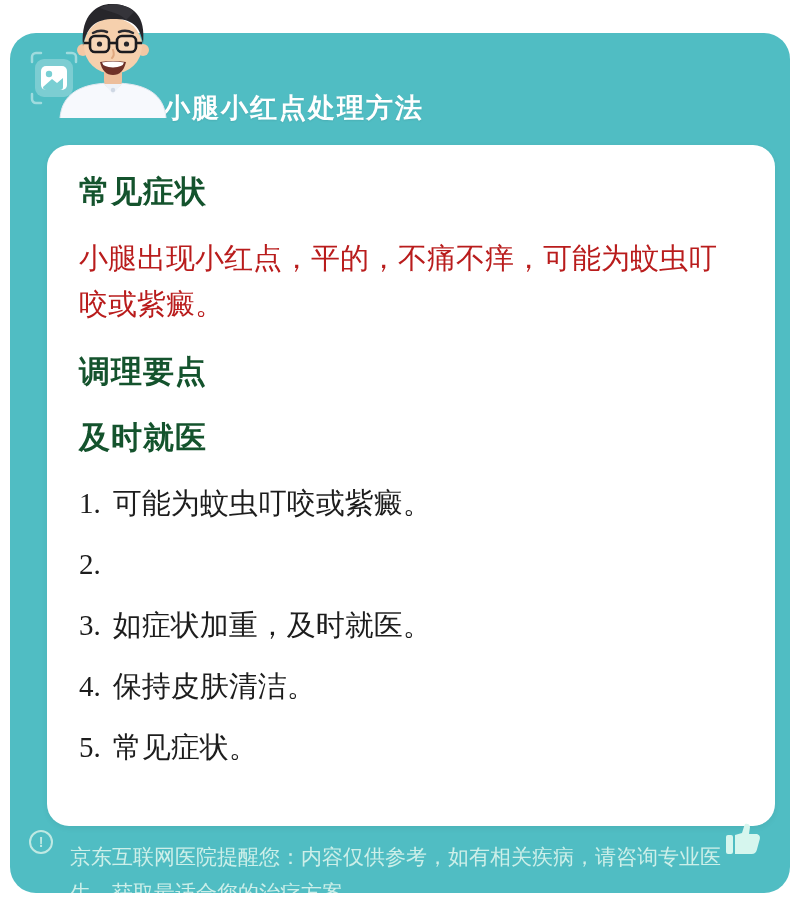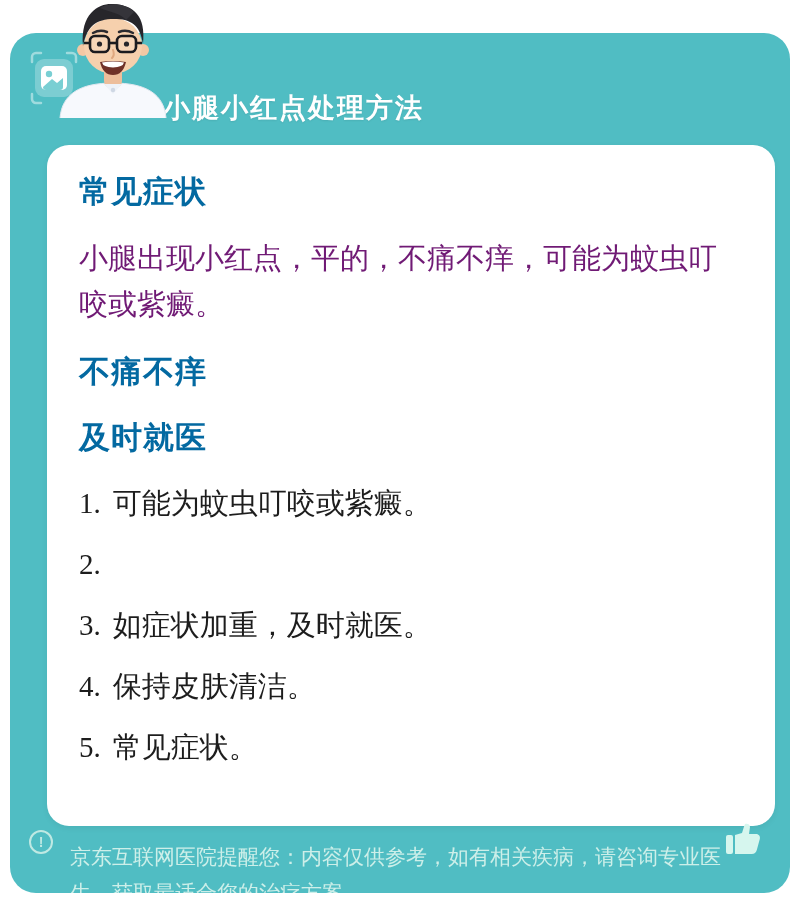--- a/index.html
+++ b/index.html
@@ -25,29 +25,29 @@
     width:728px; height:681px;
     background:#ffffff;
     border-radius:22px;
     padding:26px 32px 24px 32px;
     overflow:hidden;
     box-shadow:0 2px 6px rgba(0,0,0,0.06);
   }
   .card h2 {
     font-size:31px;
     font-weight:bold;
-    color:#0369a1;
+    color:#14532d;
     margin:24px 0 22px 0;
     letter-spacing:1px;
     font-family:Liberation Serif, serif;
   }
   .card h2:first-child { margin-top:0; }
   .card p {
     font-size:29px;
-    color:#701a75;
+    color:#b91c1c;
     line-height:46px;
     margin:0 0 6px 0;
   }
   .care-list { list-style:none; margin-top:4px; }
   .care-list li {
     font-size:29px;
     color:#1d1d1d;
     line-height:44px;
     margin-bottom:17px;
     display:flex;
@@ -117,21 +117,21 @@
 <body>
 
 <div class="panel">
 
   <div class="header-title">小腿小红点处理方法</div>
 
   <div class="card">
     <h2>常见症状</h2>
     <p>小腿出现小红点，平的，不痛不痒，可能为蚊虫叮咬或紫癜。</p>
 
-    <h2>不痛不痒</h2>
+    <h2>调理要点</h2>
 
     <h2>及时就医</h2>
     <ul class="care-list">
       <li>
         <span class="num">1.</span>
         <span>可能为蚊虫叮咬或紫癜。</span>
       </li>
       <li>
         <span class="num">2.</span>
       </li>

